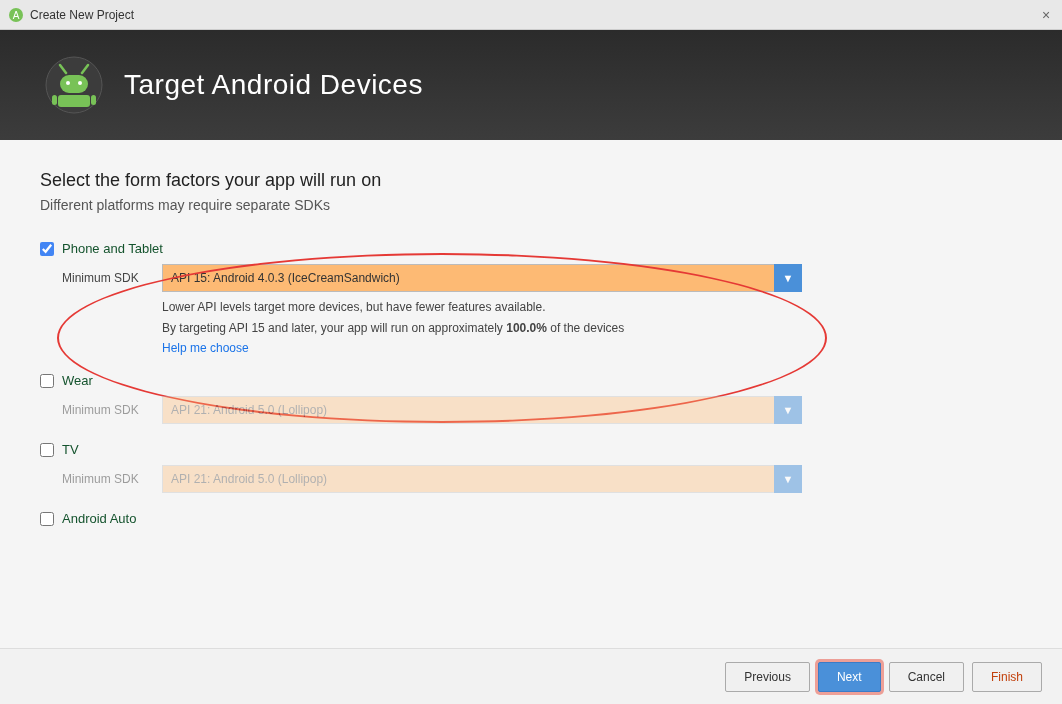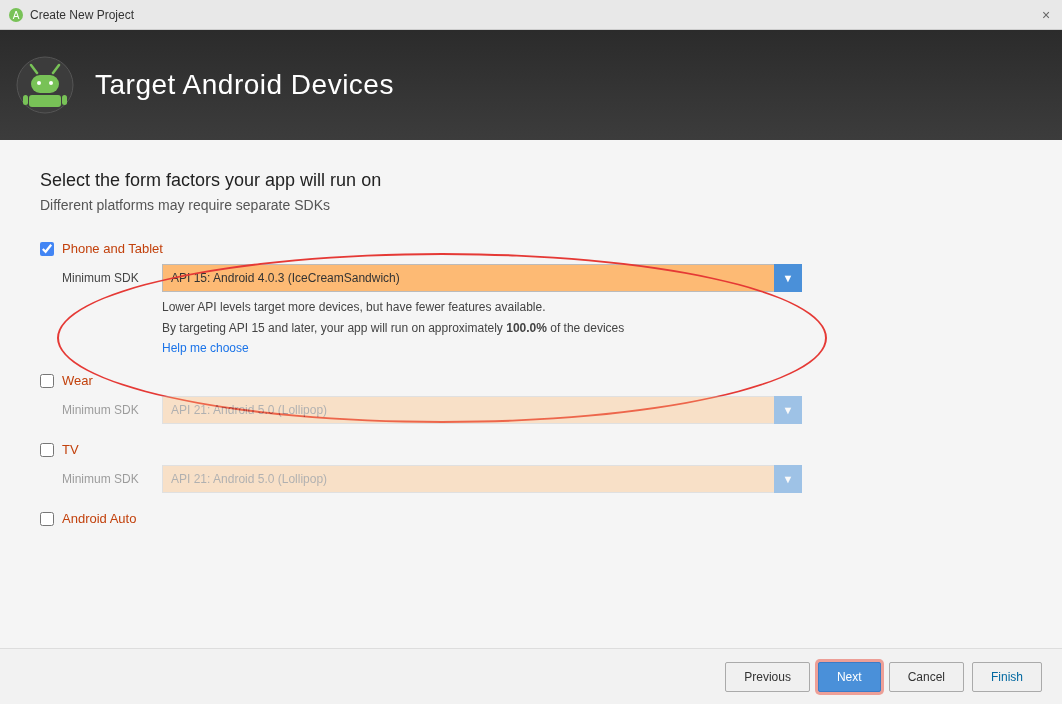--- a/index.html
+++ b/index.html
@@ -44,21 +44,21 @@
       font-size: 14px;
       color: #666;
     }
 
     
     .header-banner {
       background: linear-gradient(to bottom, #2b2b2b, #3c3c3c);
       height: 110px;
       display: flex;
       align-items: center;
-      padding: 0 15px;
+      padding: 0 44px;
       flex-shrink: 0;
     }
     .header-logo {
       width: 60px;
       height: 60px;
       margin-right: 20px;
       flex-shrink: 0;
     }
     .header-title {
       color: #ffffff;
@@ -109,21 +109,21 @@
       width: 14px;
       height: 14px;
       margin-right: 8px;
       cursor: pointer;
       accent-color: #4285f4;
       flex-shrink: 0;
     }
 
     .form-factor-label {
       font-size: 13px;
-      color: #c2410c;
+      color: #14532d;
       font-weight: 400;
     }
 
     
     .sdk-row {
       display: flex;
       align-items: center;
       margin-left: 22px;
       margin-bottom: 6px;
     }
@@ -231,21 +231,21 @@
     .btn-primary {
       background: #4a90d9;
       color: #fff;
       border: 1px solid #3a7bc8;
       border-radius: 2px;
       position: relative;
       box-shadow: 0 0 0 3px rgba(231, 76, 60, 0.5);
     }
 
     .btn:disabled {
-      color: #0369a1;
+      color: #c2410c;
       cursor: default;
     }
 
     .disabled-section {
       opacity: 0.5;
     }
   </style>
 </head>
 <body>
 

